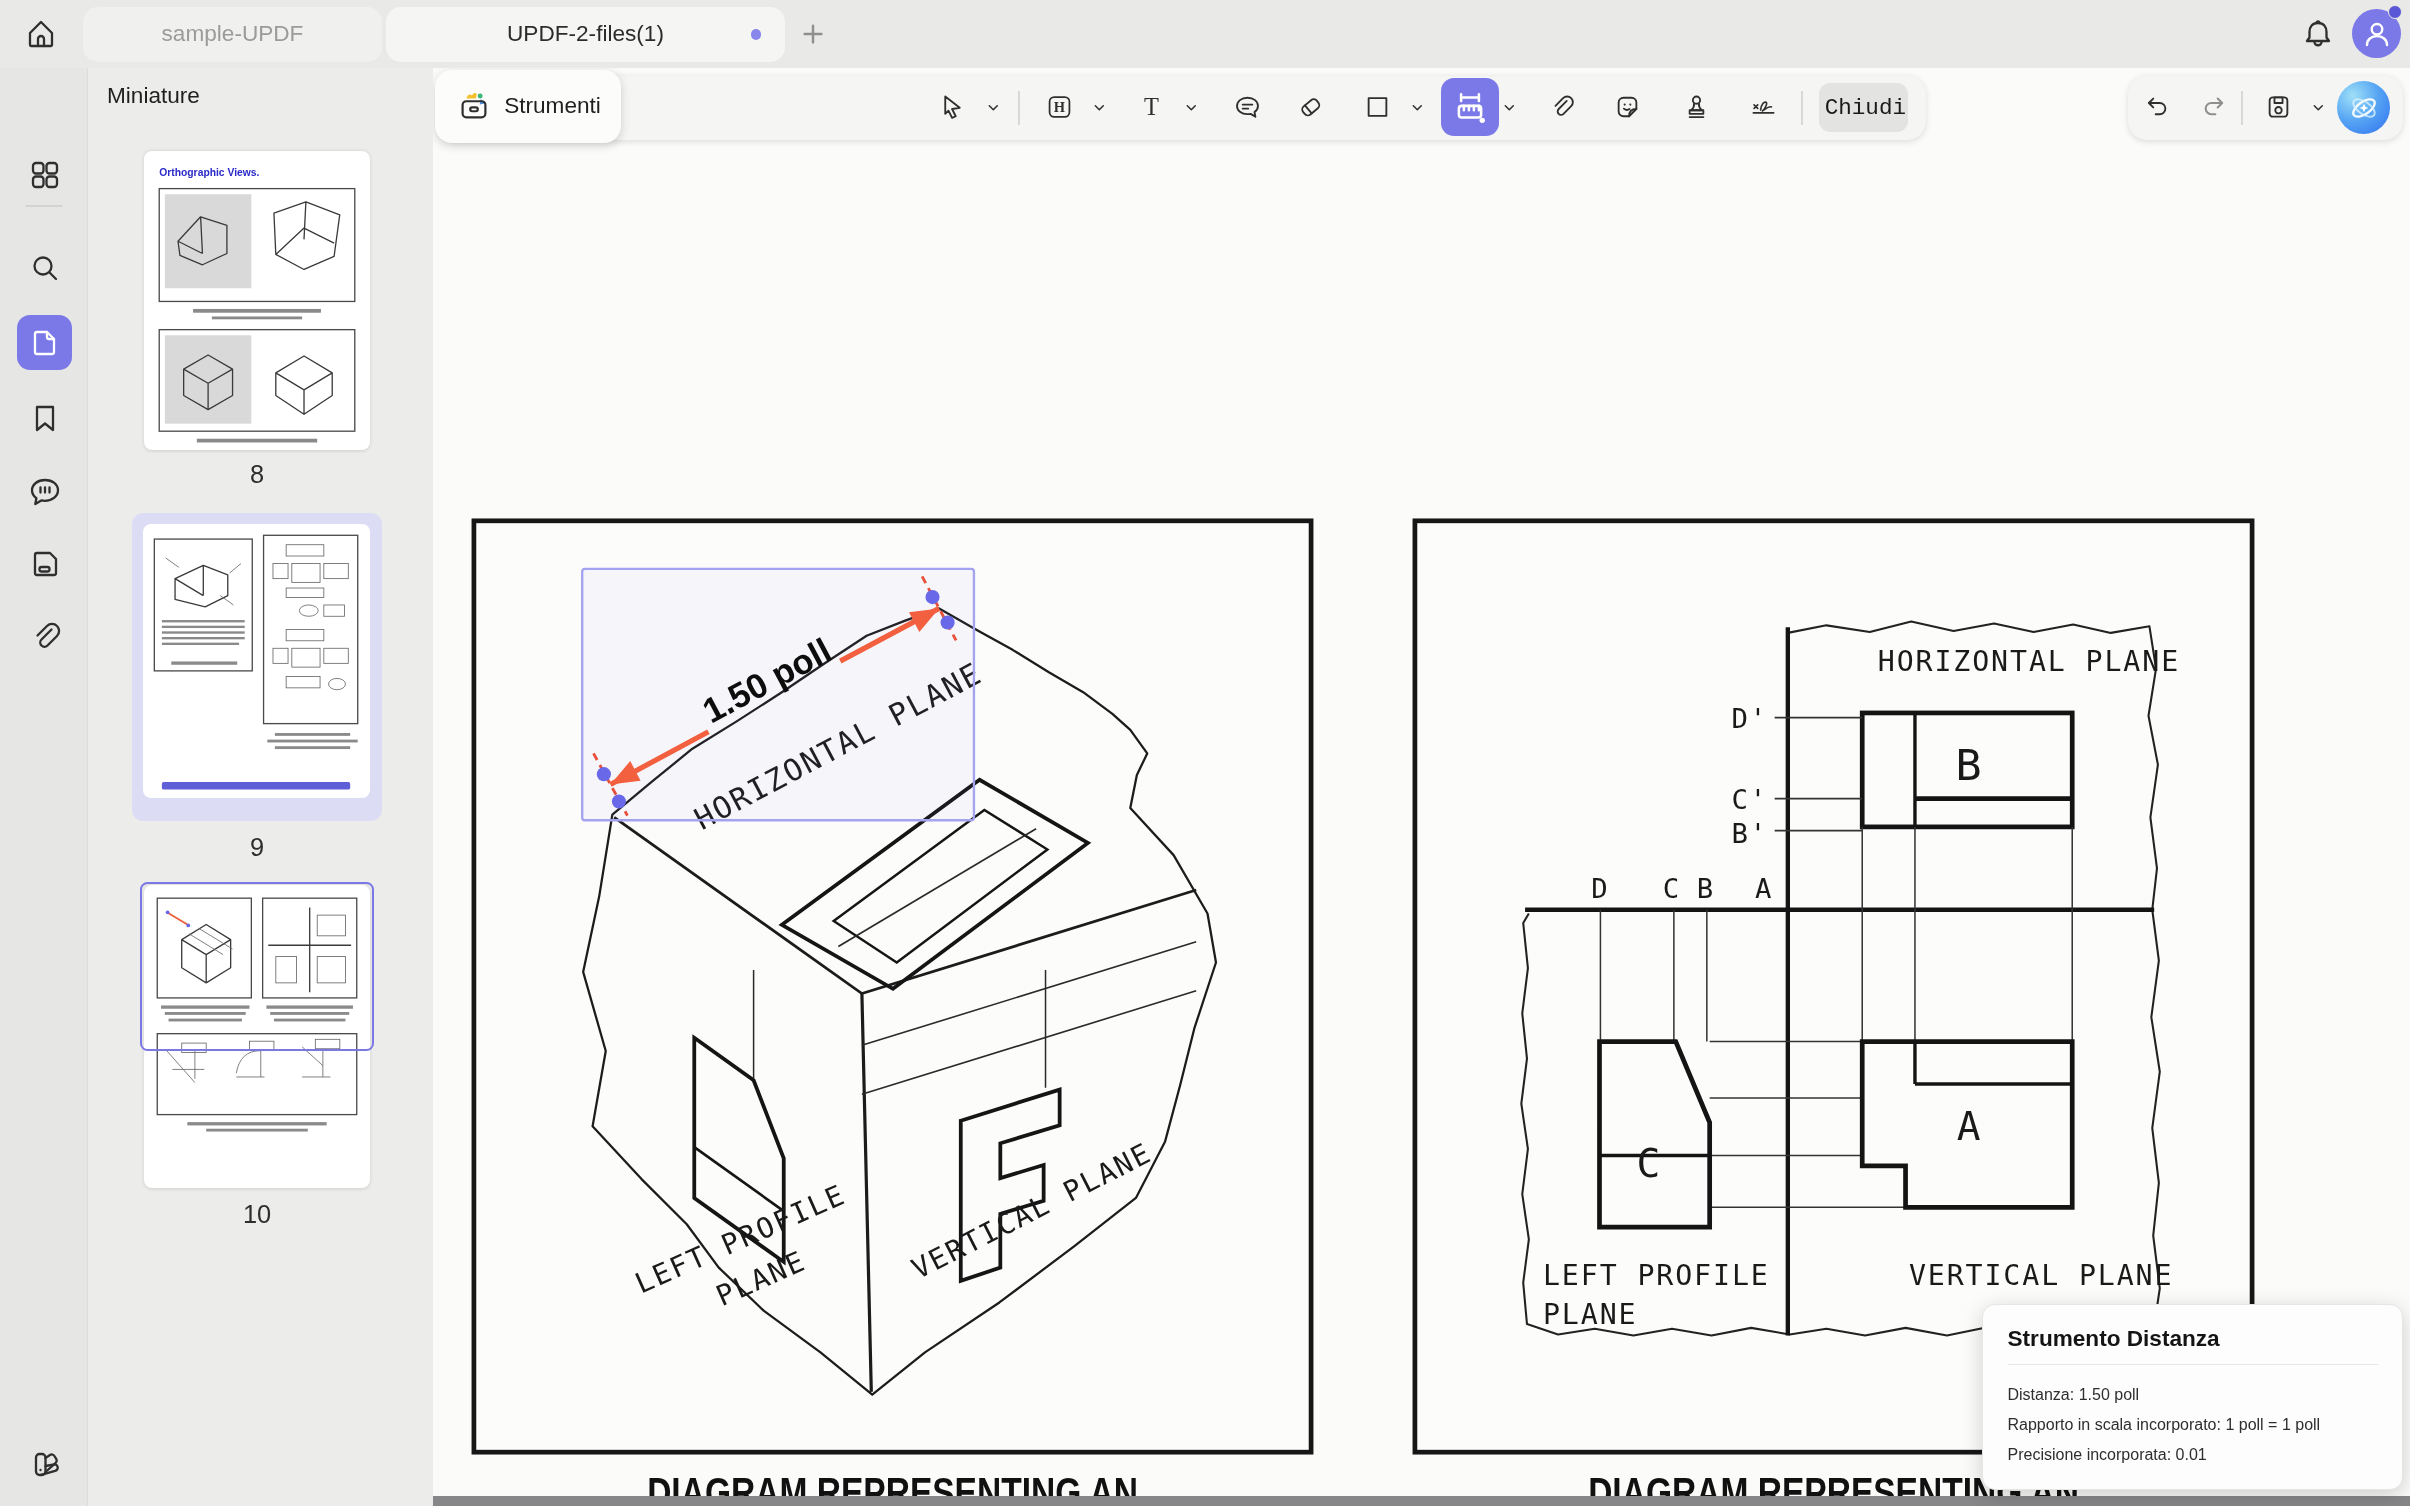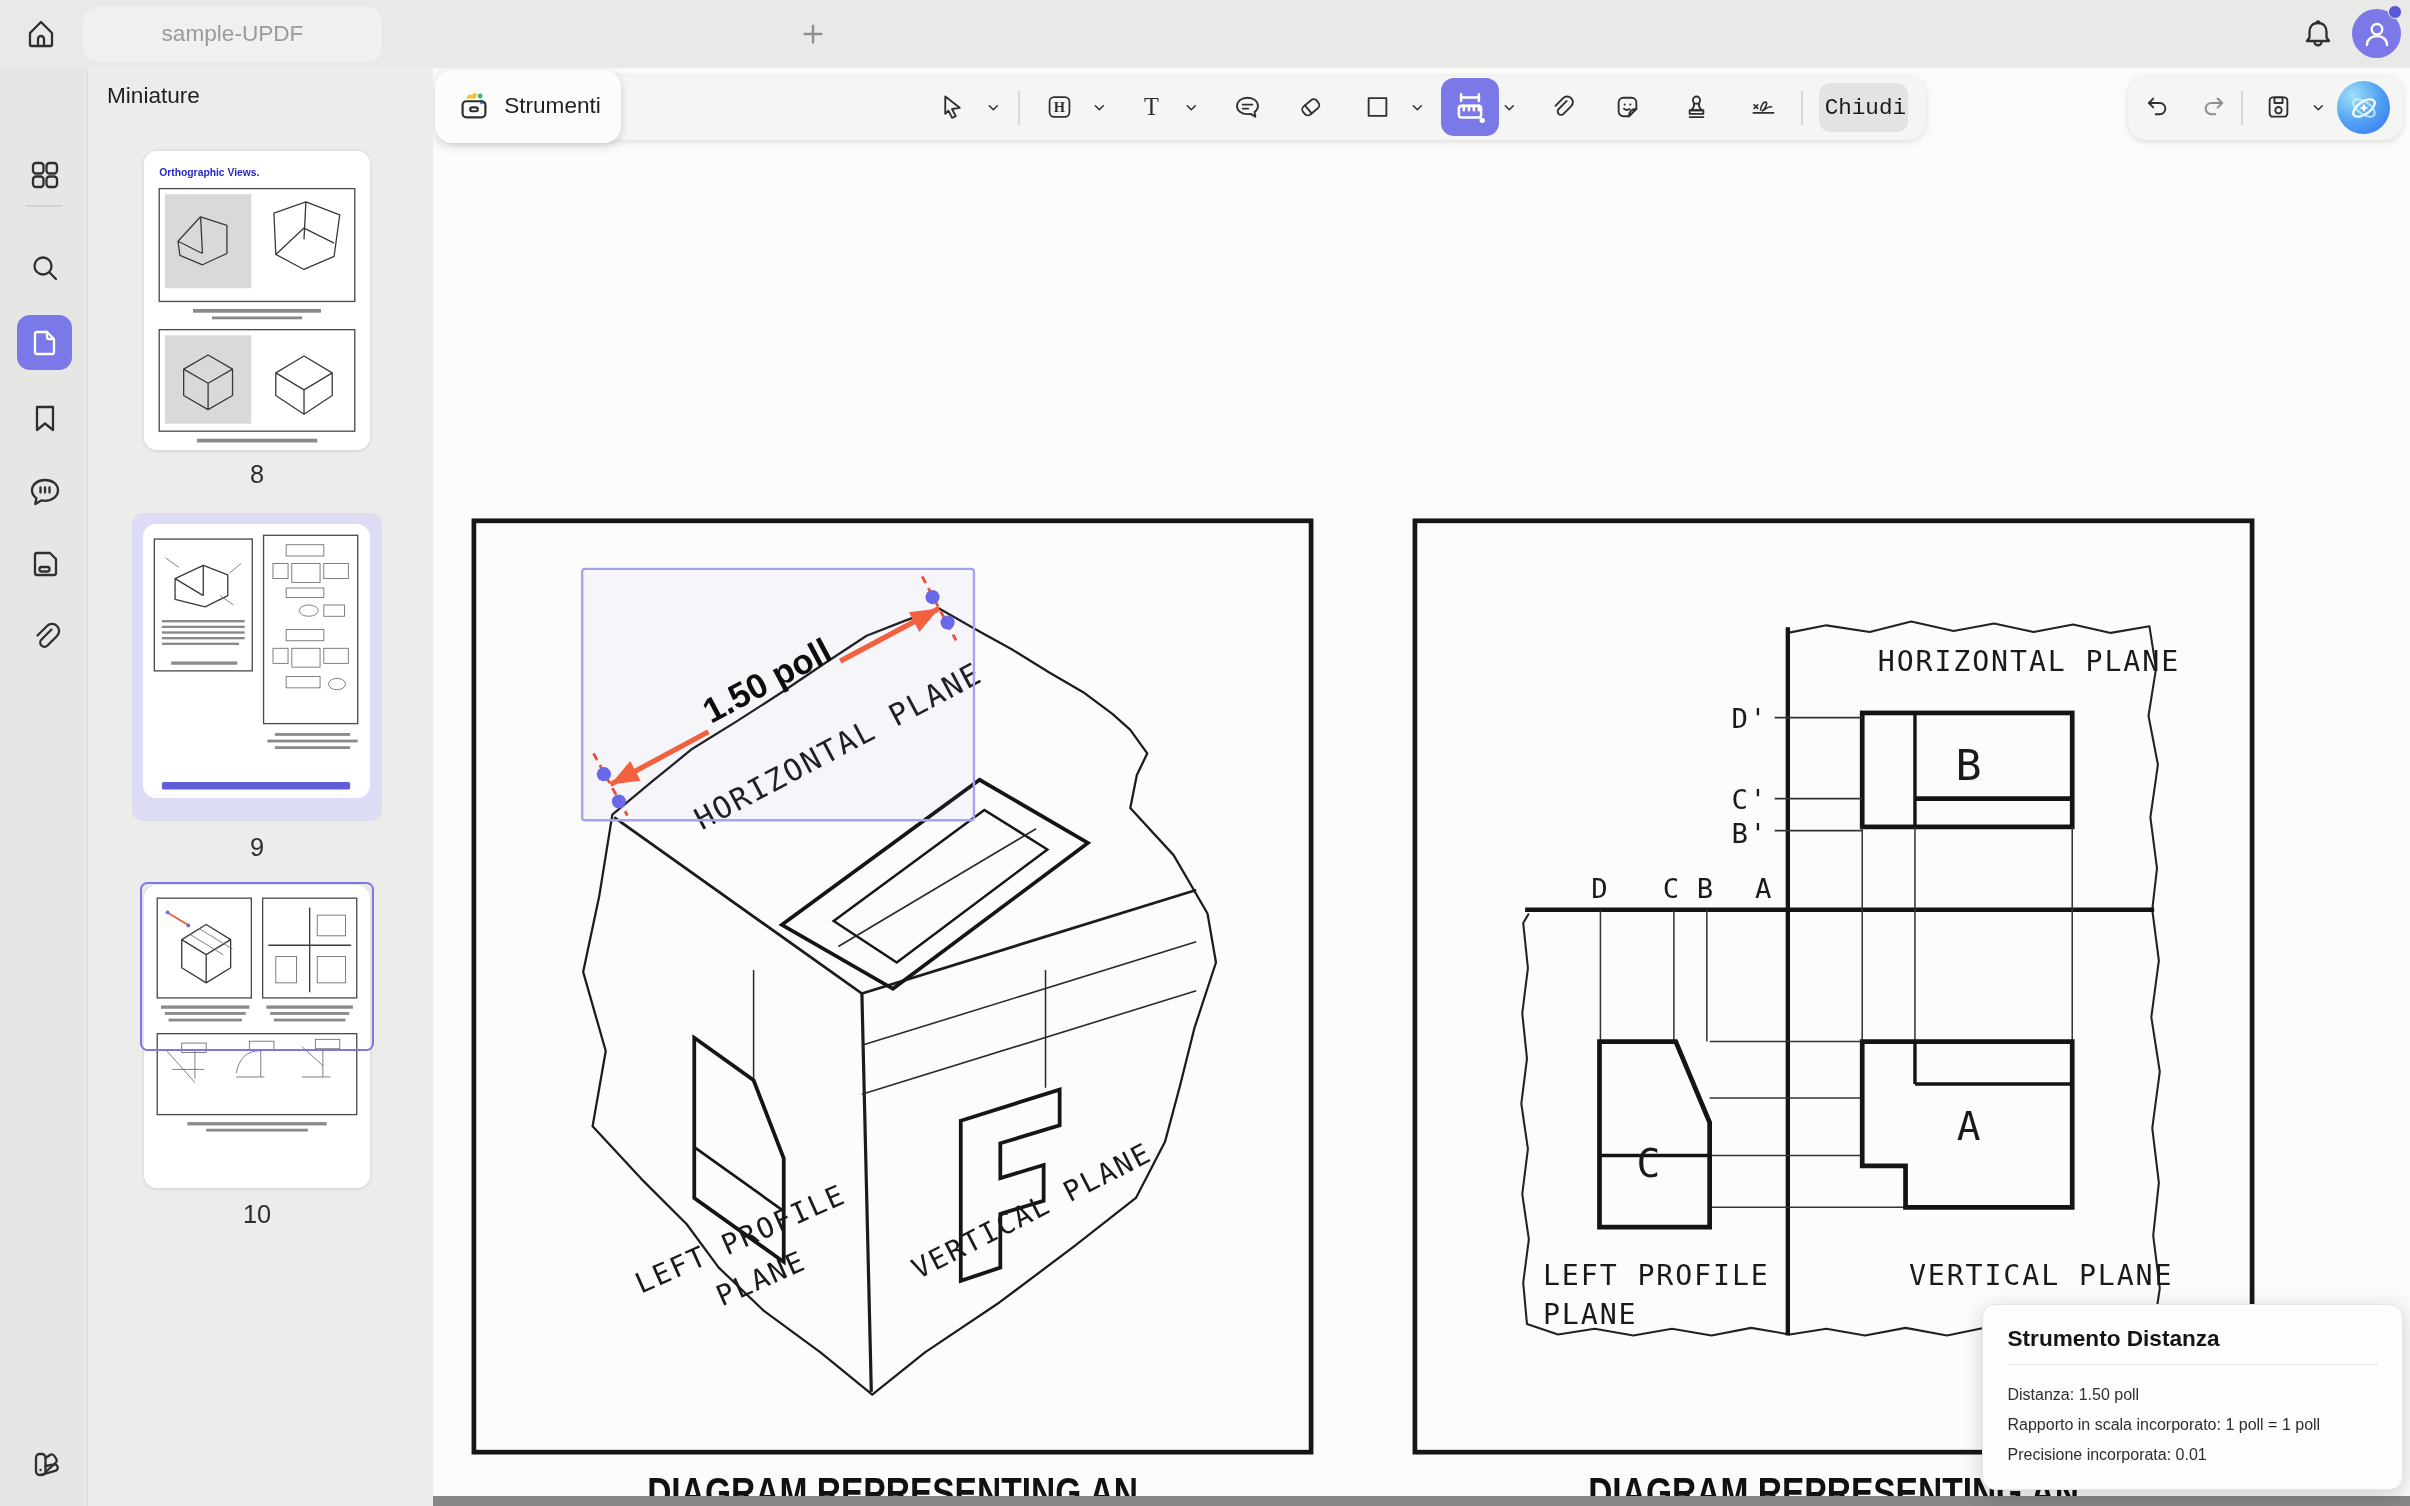--- a/index.html
+++ b/index.html
@@ -16,21 +16,21 @@
   .avatar{position:absolute;left:2352px;top:9.4px;width:49px;height:49px;border-radius:50%;background:#7b79e8;display:flex;align-items:center;justify-content:center;cursor:pointer;}
   .avatar-badge{position:absolute;left:2388px;top:4.7px;width:14px;height:14px;border-radius:50%;background:#5a57d6;border:1.9px solid #e9e9e7;}
   
   .rail{position:absolute;left:0;top:68px;width:88px;height:1439px;background:#e6e6e4;border-right:0.9px solid #dcdcda;}
   .rail-btn{position:absolute;left:17px;width:55px;height:55px;border-radius:13px;display:flex;align-items:center;justify-content:center;background:transparent;border:none;cursor:pointer;}
   .rail-btn.active{background:#7b79e8;}
   .rail-divider{position:absolute;left:26px;width:36px;height:1.9px;background:#d3d3d1;}
   
   .thumbs{position:absolute;left:88px;top:68px;width:346px;height:1439px;background:#ececeb;overflow:hidden;border-right:0.9px solid #e0e0de;}
   .thumbs-title{position:absolute;left:19px;top:15px;font-size:22.6px;color:#1f1f1f;}
-  .thumb-card{position:absolute;background:#fff;border-radius:13px;box-shadow:0 0.9px 3.8px rgba(0,0,0,.13);cursor:pointer;overflow:hidden;}
+  .thumb-card{position:absolute;background:#fff;border-radius:8px;box-shadow:0 0.9px 3.8px rgba(0,0,0,.13);cursor:pointer;overflow:hidden;}
   .thumb-wrap-selected{position:absolute;background:#dcdcf5;border-radius:11.3px;cursor:pointer;}
   .thumb-num{position:absolute;width:226px;text-align:center;font-size:25.4px;color:#2e2e2e;}
   .vp-rect{position:absolute;border:2.8px solid #7b78e5;border-radius:7.5px;pointer-events:none;}
   .mini-blue{fill:#2a2ac8;font-weight:bold;font-size:11px;font-family:"Liberation Sans",sans-serif;}
   .mini-box{fill:#ffffff;stroke:#4a4a4a;stroke-width:1.4;}
   .mini-line{stroke:#3a3a3a;stroke-width:1.4;fill:none;stroke-linejoin:round;}
   .mini-thin{stroke:#6a6a6a;stroke-width:0.9;fill:none;}
   .mini-bar{fill:#8a8a8a;}
   .mini-gray{fill:#d9d9d9;}
   
@@ -68,20 +68,24 @@
   <div class="topbar">
     <button class="iconbtn" style="left:20px;top:13px;width:41px;height:41px;">
       <svg width="36" height="36" viewBox="0 0 36 36">
         <path class="ic" d="M7,17 L18,6 L29,17 L29,29 Q29,30 28,30 L8,30 Q7,30 7,29 Z"></path>
         <path class="ic" d="M15,30 v-7 a3,3 0 0 1 6,0 v7"></path>
       </svg>
     </button>
     <div class="tab tab-inactive">
       <span>sample-UPDF</span>
     </div>
+    <div class="tab tab-active">
+      <span>UPDF-2-files(1)</span>
+      <span class="tab-dot"></span>
+    </div>
     <button class="iconbtn" style="left:796px;top:17px;width:34px;height:34px;">
       <svg width="28" height="28" viewBox="0 0 30 30">
         <path class="icg" d="M15,6 V24 M6,15 H24"></path>
       </svg>
     </button>
     <button class="iconbtn" style="left:2297px;top:13px;width:41px;height:41px;">
       <svg width="36" height="36" viewBox="0 0 36 36">
         <path class="ic" d="M18,7 c-6,0 -8.5,4.5 -8.5,9 v5.5 l-2.5,3.5 h22 l-2.5,-3.5 V16 c0,-4.5 -2.5,-9 -8.5,-9 z"></path>
         <path class="ic" d="M16.5,6.5 a1.6,1.6 0 0 1 3,0"></path>
         <path class="ic" d="M14.5,26.5 a3.6,3.6 0 0 0 7,0"></path>

